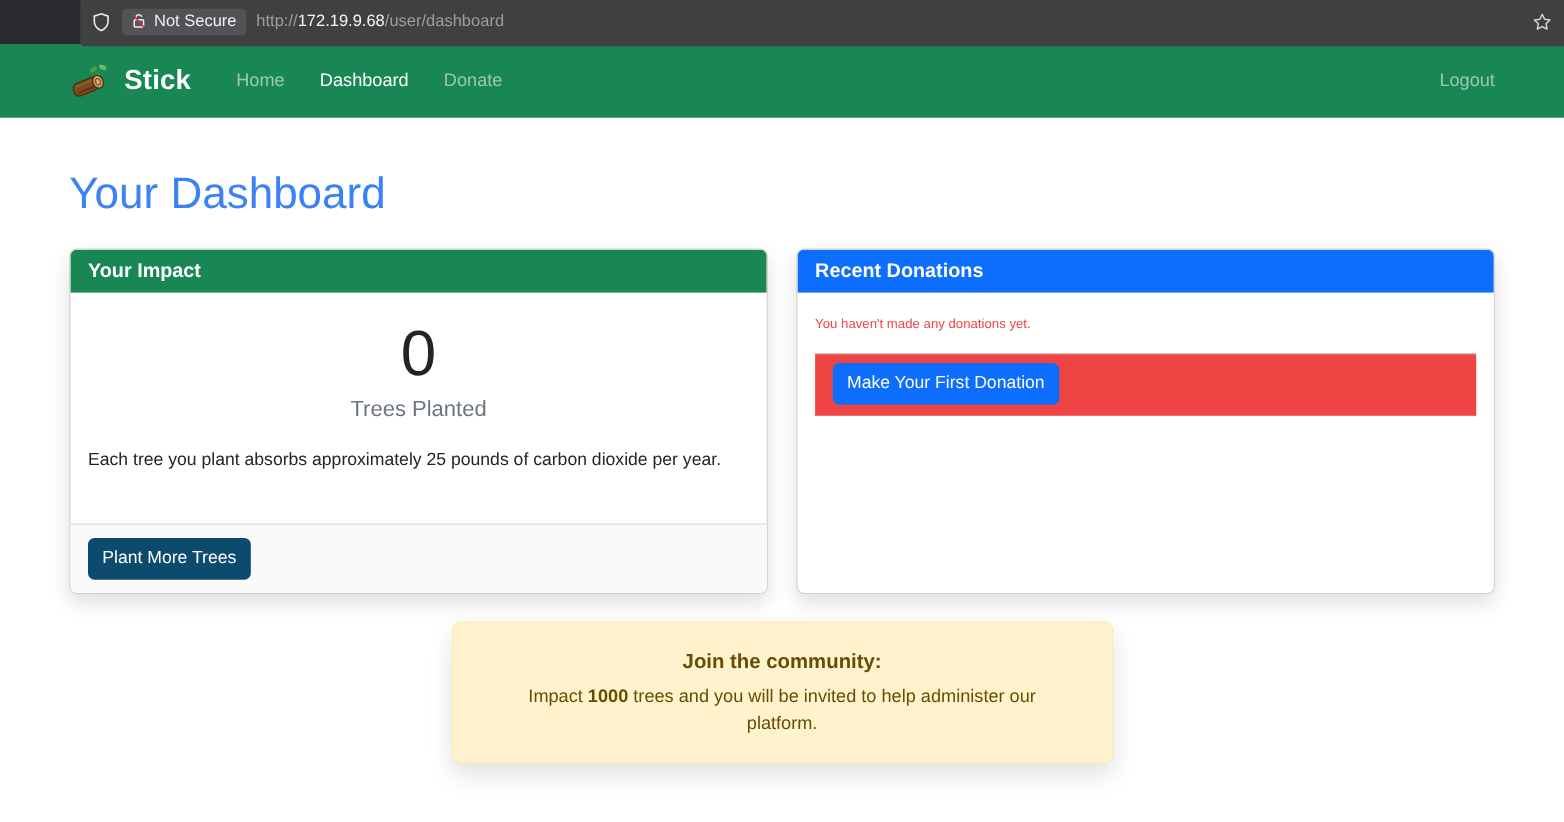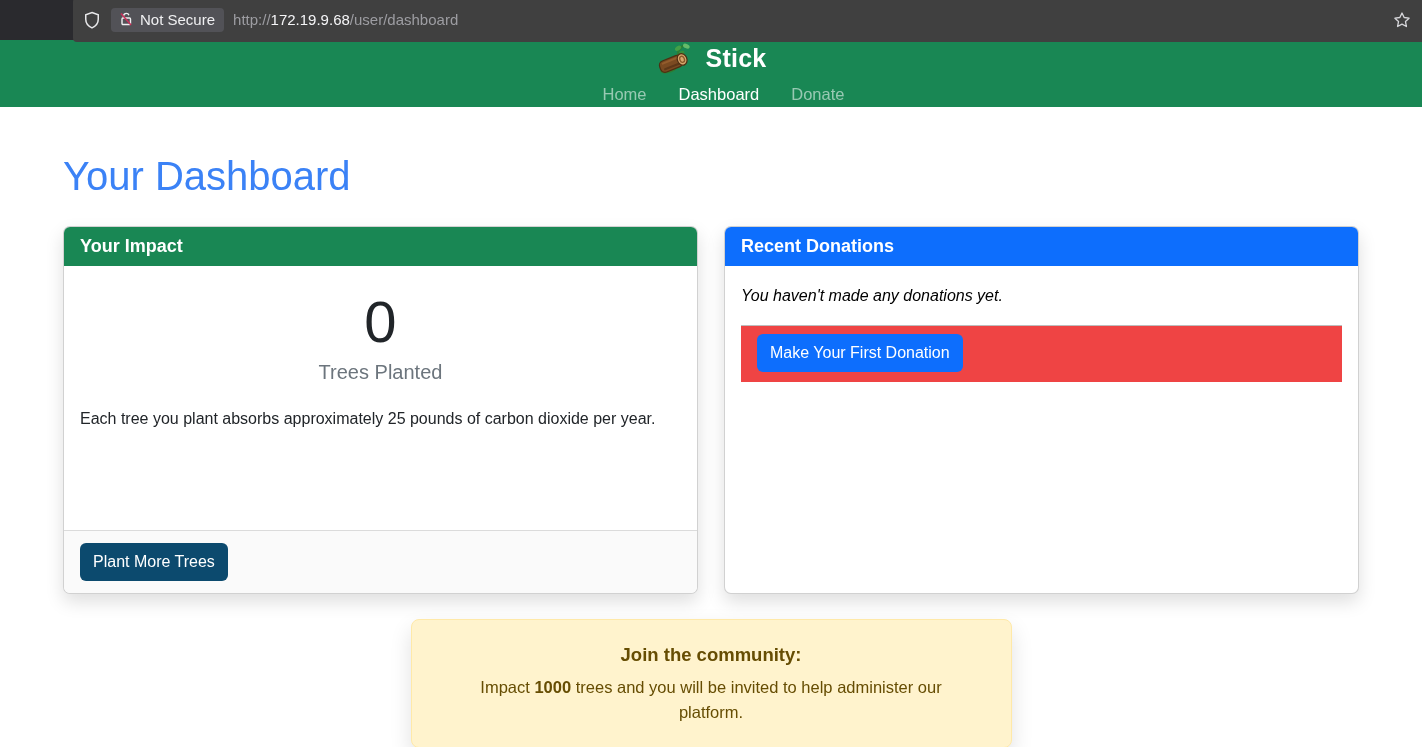--- a/index.html
+++ b/index.html
@@ -17,42 +17,42 @@
     display: flex; align-items: center; gap: 6px; background: #525257;
     border-radius: 4px; padding: 3px 9px 4px 7px; color: #f0f0f2; font-size: 15px;
   }
   .url-text { font-size: 15px; color: #9d9da2; white-space: nowrap; }
   .url-text .host { color: #f5f5f7; }
   .urlbar-spacer { flex: 1; }
   .star { width: 20px; height: 20px; flex: 0 0 auto; }
 
   
   .navbar {
-    height: 67px; background: #198754; display: flex; align-items: center; padding: 0 63px; flex-direction: column;
+    height: 67px; background: #198754; display: flex; align-items: center; padding: 0 63px;
   }
   .brand { display: flex; align-items: center; gap: 13px; text-decoration: none; }
   .brand-name { color: #ffffff; font-size: 25px; font-weight: 700; letter-spacing: .2px; }
   .nav-links { display: flex; margin-left: 25px; }
   .nav-link {
     padding: 8px 16px; font-size: 16.5px; color: rgba(255,255,255,.55);
     text-decoration: none; cursor: pointer;
   }
   .nav-link.active { color: #ffffff; }
   .logout-link {
     margin-left: auto; padding: 8px 0 8px 16px; font-size: 16.5px;
     color: rgba(255,255,255,.55); text-decoration: none; cursor: pointer;
   }
 
   
   .main { padding: 0 63px; }
   .page-title { margin: 47px 0 0; font-size: 40px; font-weight: 500; color: #3b82f6; }
 
   .cards-row { display: flex; gap: 26px; margin-top: 27px; }
   .card {
-    flex: 1; height: 368px; background: #ffffff;
+    flex: 1; height: 314px; background: #ffffff;
     border: 1px solid rgba(0,0,0,.18); border-radius: 7px;
     box-shadow: 0 8px 18px rgba(0,0,0,.13);
     display: flex; flex-direction: column; overflow: hidden;
   }
   .card-header { padding: 9px 16px; color: #ffffff; font-weight: 700; font-size: 18px; }
   .card-header.green { background: #198754; }
   .card-header.blue { background: #0d6efd; }
   .card-body { padding: 16px; flex: 1; }
 
   .big-count { text-align: center; font-size: 58px; font-weight: 300; line-height: 1.1; color: #212529; margin-top: 8px; }
@@ -61,21 +61,21 @@
 
   .card-footer { padding: 12px 16px; background: #fafafa; border-top: 1px solid rgba(0,0,0,.12); }
 
   .btn {
     display: inline-block; border: none; border-radius: 6px; padding: 8px 13px;
     font-size: 16px; color: #ffffff; font-family: inherit; cursor: pointer; line-height: 1.4;
   }
   .btn-green { background: #0c4a6e; }
   .btn-blue { background: #0d6efd; }
 
-  .empty-msg { font-size: 16px; color: #000000; margin: 5px 0 20px; font-style: italic; }
+  .empty-msg { font-size: 12px; color: #ef4444; margin: 5px 0 20px; }
   .divider { border: none; border-top: 1px solid #bdbdbd; margin: 0; }
   .donation-panel { background: #ef4444; padding: 8px 16px 10px; }
 
   
   .alert {
     width: 601px; margin: 25px auto 0; background: #fff3cd;
     border: 1px solid #ffe9a8; border-radius: 8px;
     box-shadow: 0 10px 22px rgba(0,0,0,.12);
     padding: 24px 16px 22px; text-align: center; color: #664d03;
   }

